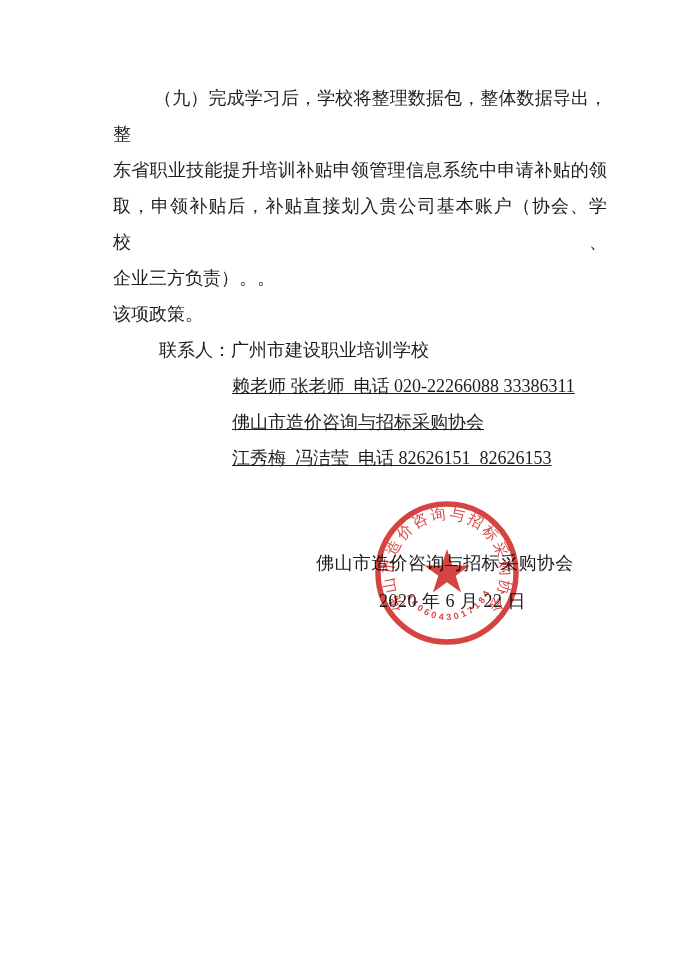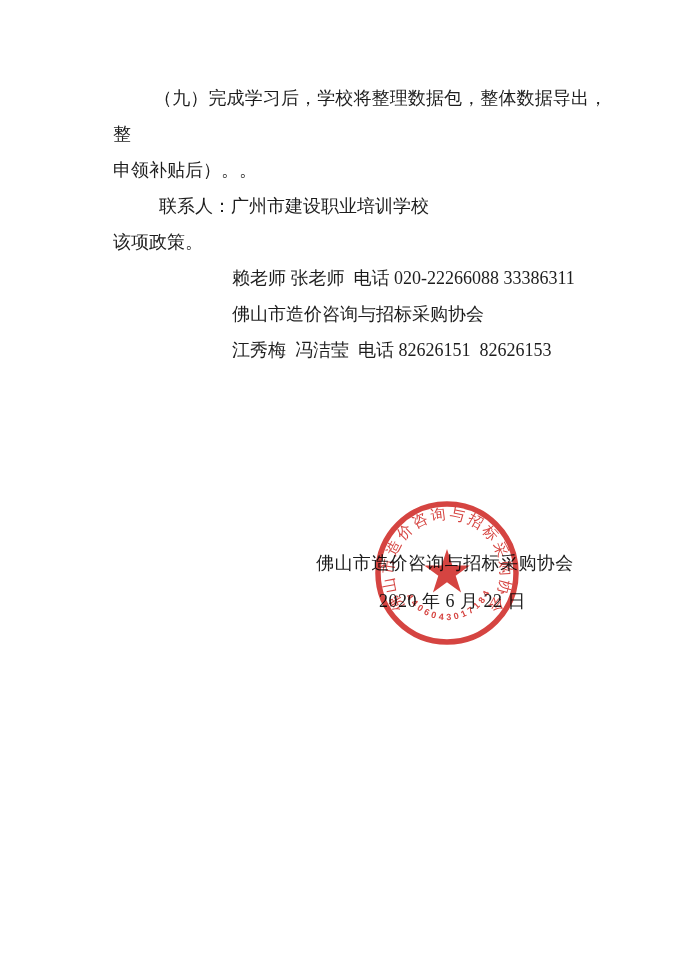--- a/index.html
+++ b/index.html
@@ -17,21 +17,21 @@
     left: 84px;
     top: 80px;
     width: 494px;
     font-size: 18px;
     line-height: 36px;
   }
   .ln { text-align: left; }
   .just { text-align: justify; text-align-last: justify; }
   .indent { text-indent: 41px; }
   .ct1 { padding-left: 46px; }
-  .ct2 { padding-left: 119px; }
+  .ct2 { padding-left: 119px; text-decoration: underline; }
   .pre { white-space: pre; }
   .sig-org {
     position: absolute;
     left: 287px;
     top: 551px;
     font-size: 18px;
     letter-spacing: 0.4px;
     line-height: 24px;
   }
   .sig-date {
@@ -64,23 +64,25 @@
     font-family: "Liberation Sans", "DejaVu Sans", sans-serif;
   }
 </style>
 </head>
 <body>
 
 <div class="page" style="background: rgb(255, 255, 255); color: rgb(29, 29, 29);">
 
   <div class="textblock">
     <div class="ln just indent">（九）完成学习后，学校将整理数据包，整体数据导出，整</div>
-    <div class="ln">申领补贴后）。。</div>
+    <div class="ln just">东省职业技能提升培训补贴申领管理信息系统中申请补贴的领</div>
+    <div class="ln just">取，申领补贴后，补贴直接划入贵公司基本账户（协会、学校、</div>
+    <div class="ln">企业三方负责）。。</div>
+    <div class="ln">该项政策。</div>
     <div class="ln ct1">联系人：广州市建设职业培训学校</div>
-    <div class="ln">该项政策。</div>
     <div class="ln ct2 pre">赖老师 张老师  电话 020-22266088 33386311</div>
     <div class="ln ct2">佛山市造价咨询与招标采购协会</div>
     <div class="ln ct2 pre">江秀梅  冯洁莹  电话 82626151  82626153</div>
   </div>
 
   <div class="sig-org">佛山市造价咨询与招标采购协会</div>
   <div class="sig-date">2020 年 6 月 22 日</div>
 
   <svg class="seal" viewBox="0 0 160 160" xmlns="http://www.w3.org/2000/svg">
     <circle class="seal-stroke" cx="80" cy="80" r="69" fill="none" stroke="#d23430" stroke-width="5.5"></circle>

